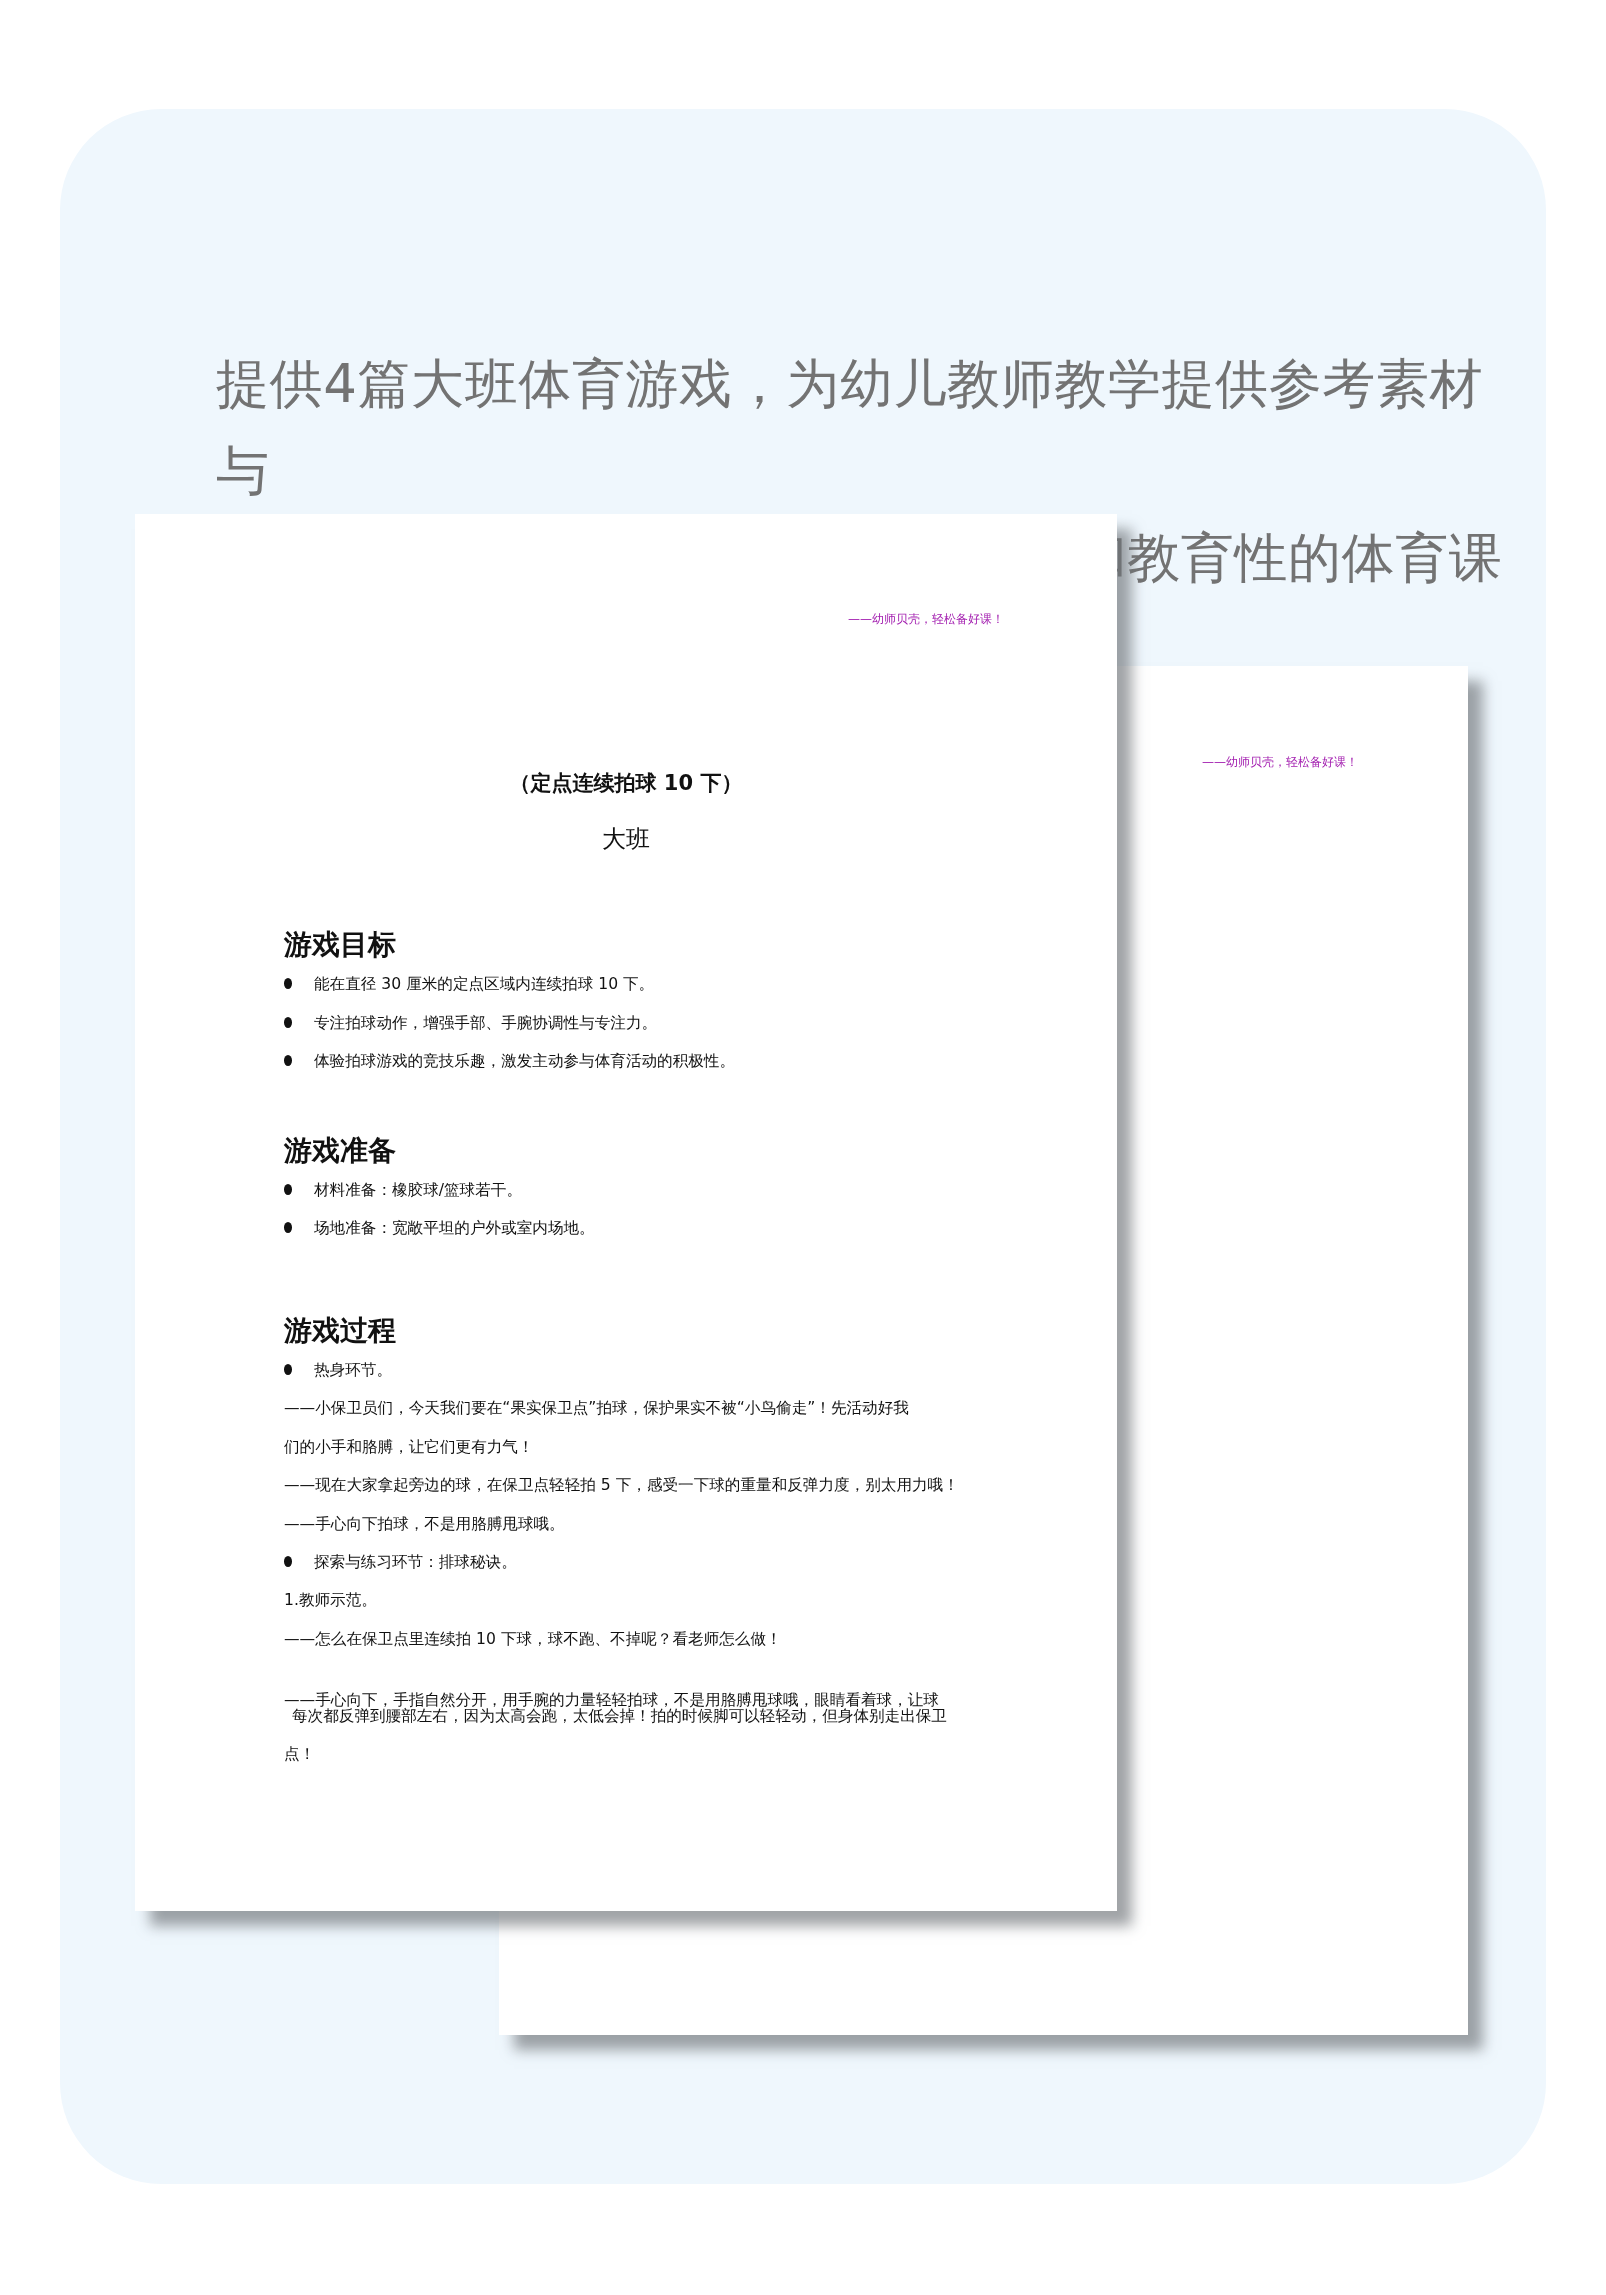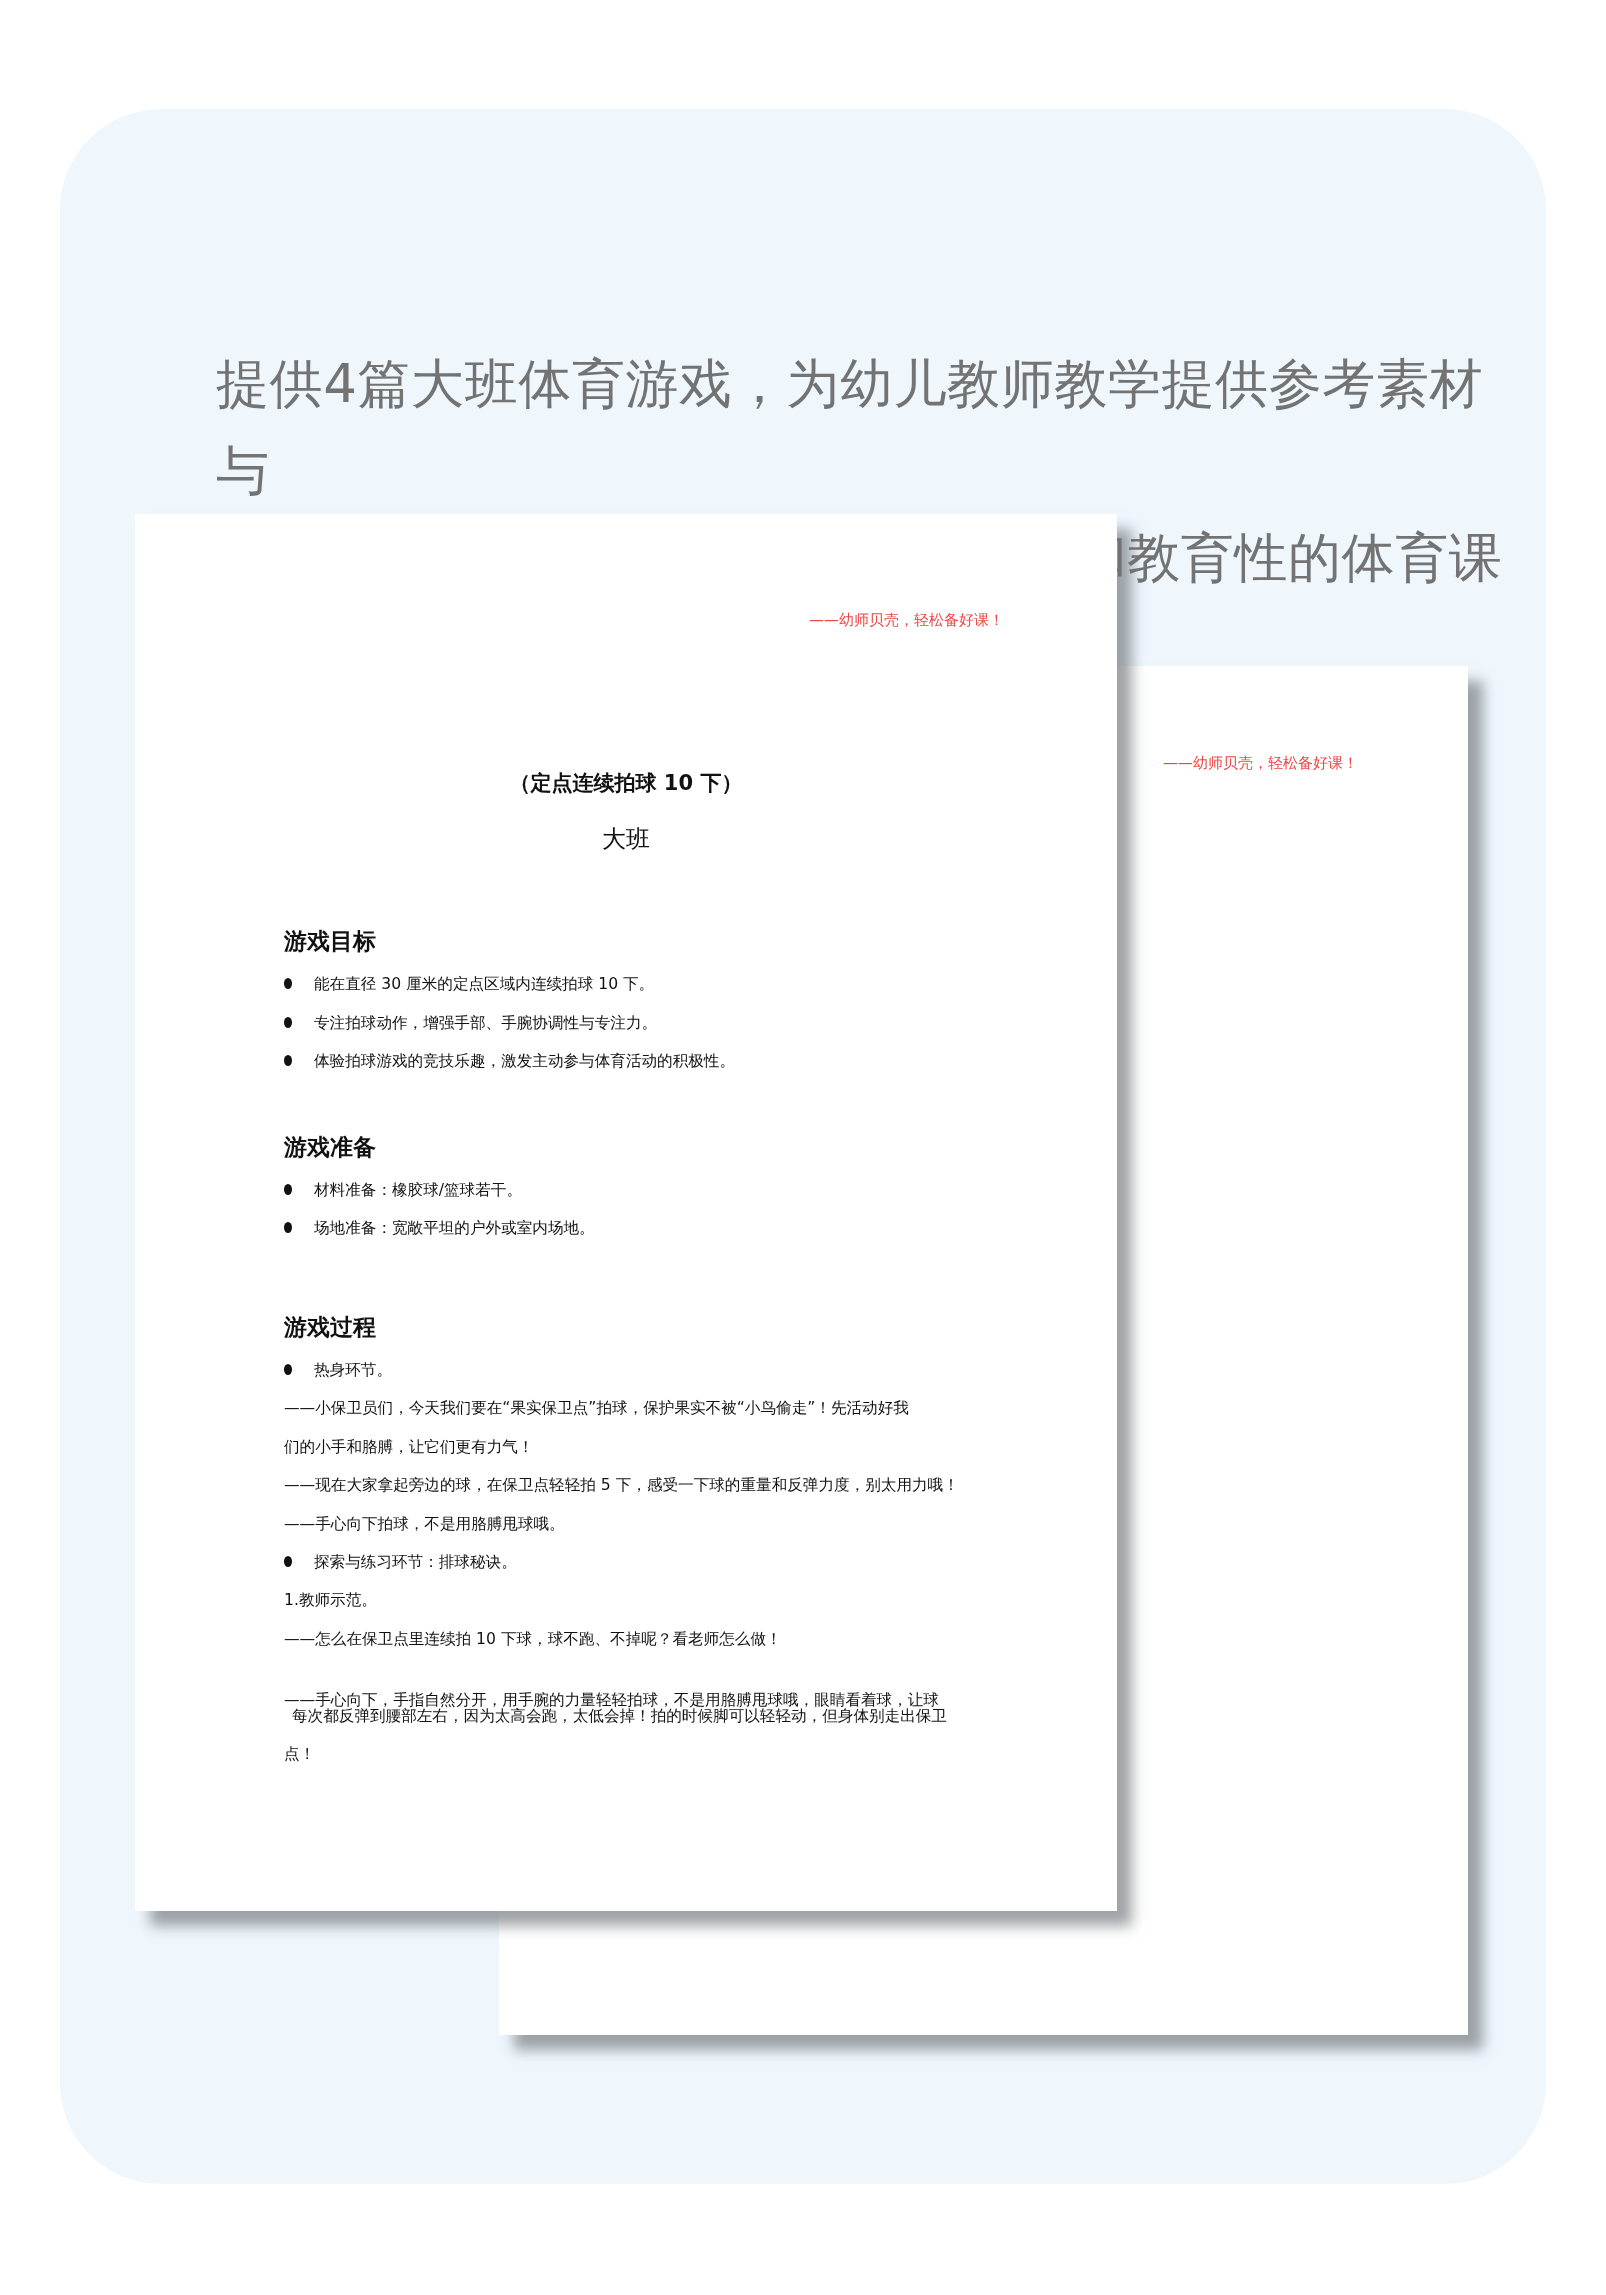--- a/index.html
+++ b/index.html
@@ -16,29 +16,29 @@
     font-size:53px; line-height:87px; color:#737373; letter-spacing:0.6px;
   }
   .page {
     position:absolute; background:#ffffff;
     box-shadow: 15px 15px 12.7px rgba(110,115,120,0.65);
     overflow:hidden;
   }
   .page-back { left:499px; top:666px; width:969px; height:1369px; }
   .page-front { left:135px; top:514px; width:982px; height:1397px; }
 
-  .slogan { position:absolute; font-size:15px; color:#ef4444; white-space:nowrap; }
+  .slogan { position:absolute; font-size:12px; color:#a21caf; white-space:nowrap; }
   .page-front .slogan { right:113px; top:97px; }
   .page-back .slogan { right:110px; top:88px; }
 
   .doc-title { position:absolute; left:0; right:0; text-align:center; font-weight:bold; font-size:32px; top:179px; }
   .doc-subtitle { position:absolute; left:0; right:0; text-align:center; font-weight:bold; font-size:21px; top:255px; }
   .doc-grade { position:absolute; left:0; right:0; text-align:center; font-size:24px; top:309px; }
 
-  .sec-head { position:absolute; left:149px; font-weight:bold; font-size:23px; }
+  .sec-head { position:absolute; left:149px; font-weight:bold; font-size:28px; }
   .bullet { position:absolute; left:149px; font-size:15.6px; white-space:nowrap; }
   .bullet .dot { display:inline-block; width:8px; height:10.4px; border-radius:50%; background:#111; margin-right:22px; vertical-align:middle; position:relative; top:-1.2px; }
   .line { position:absolute; left:149px; font-size:15.6px; white-space:nowrap; }
 
   .back-frag { position:absolute; font-size:16px; white-space:nowrap; left:0; }
   .back-frag.bold { font-weight:bold; font-size:21.4px; }
 </style>
 </head>
 <body>
 

